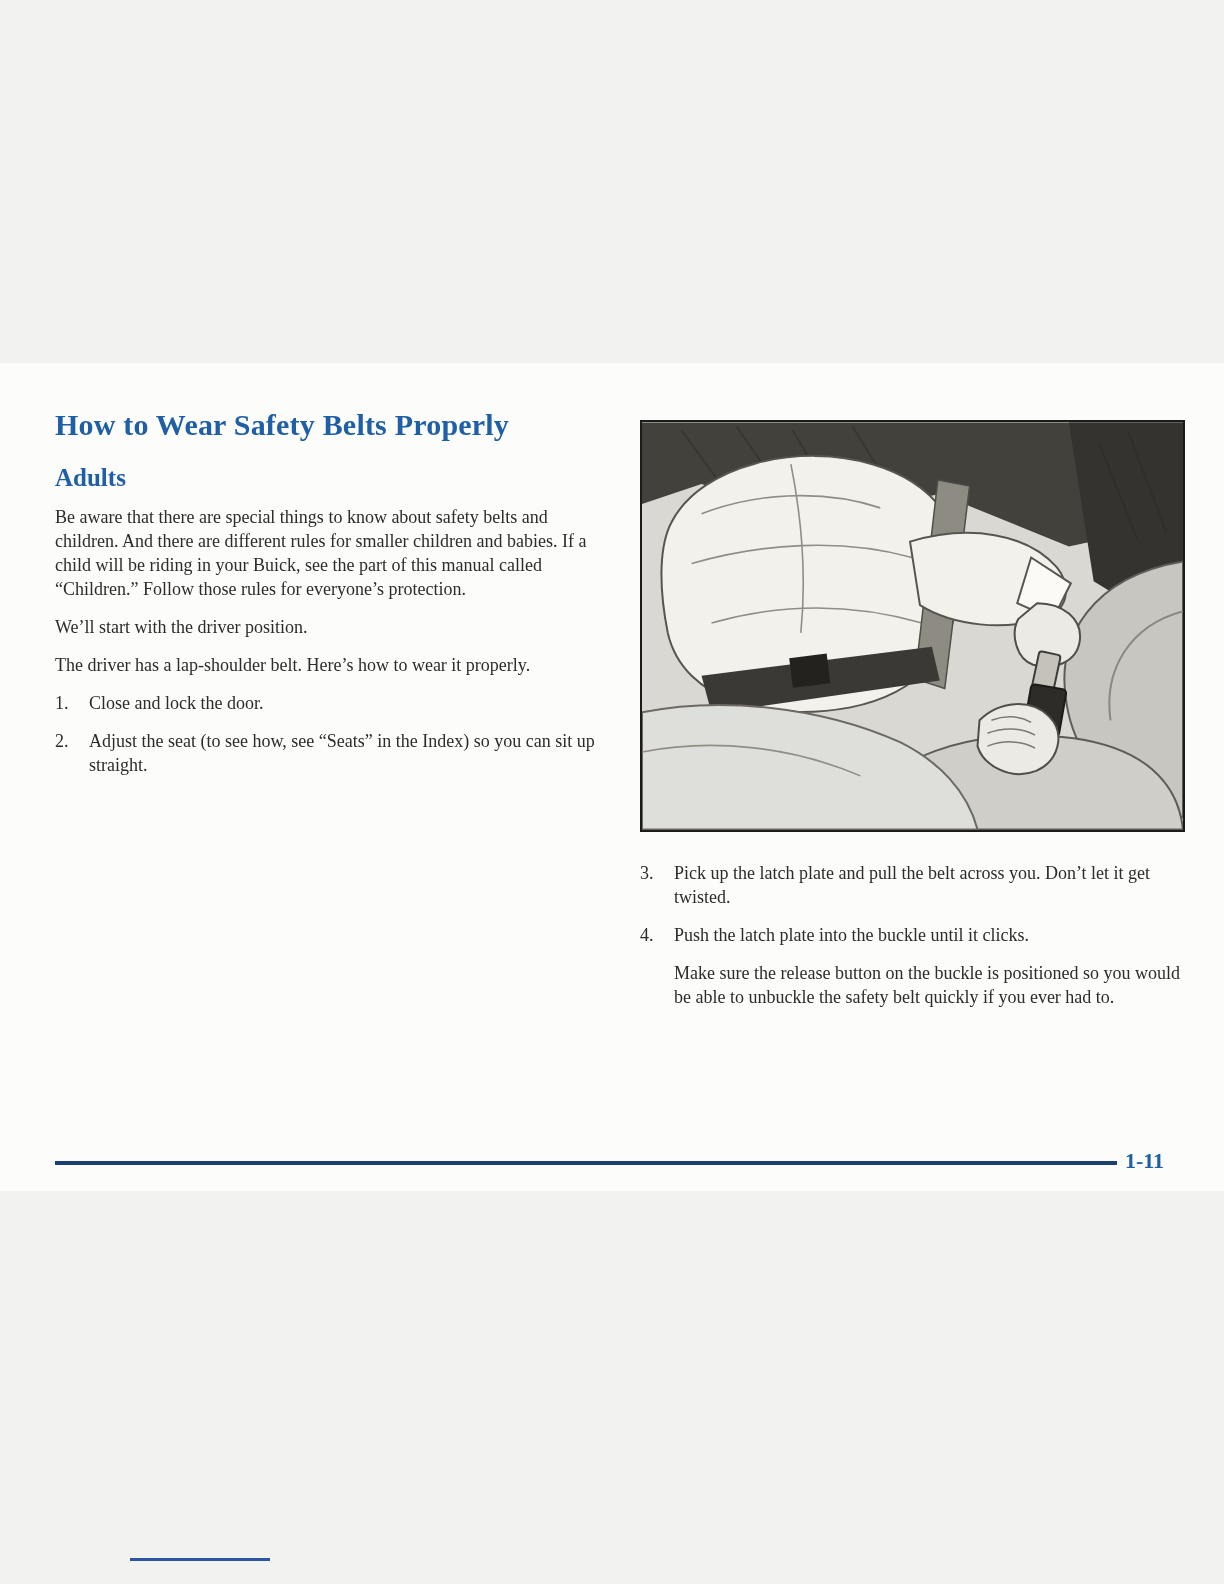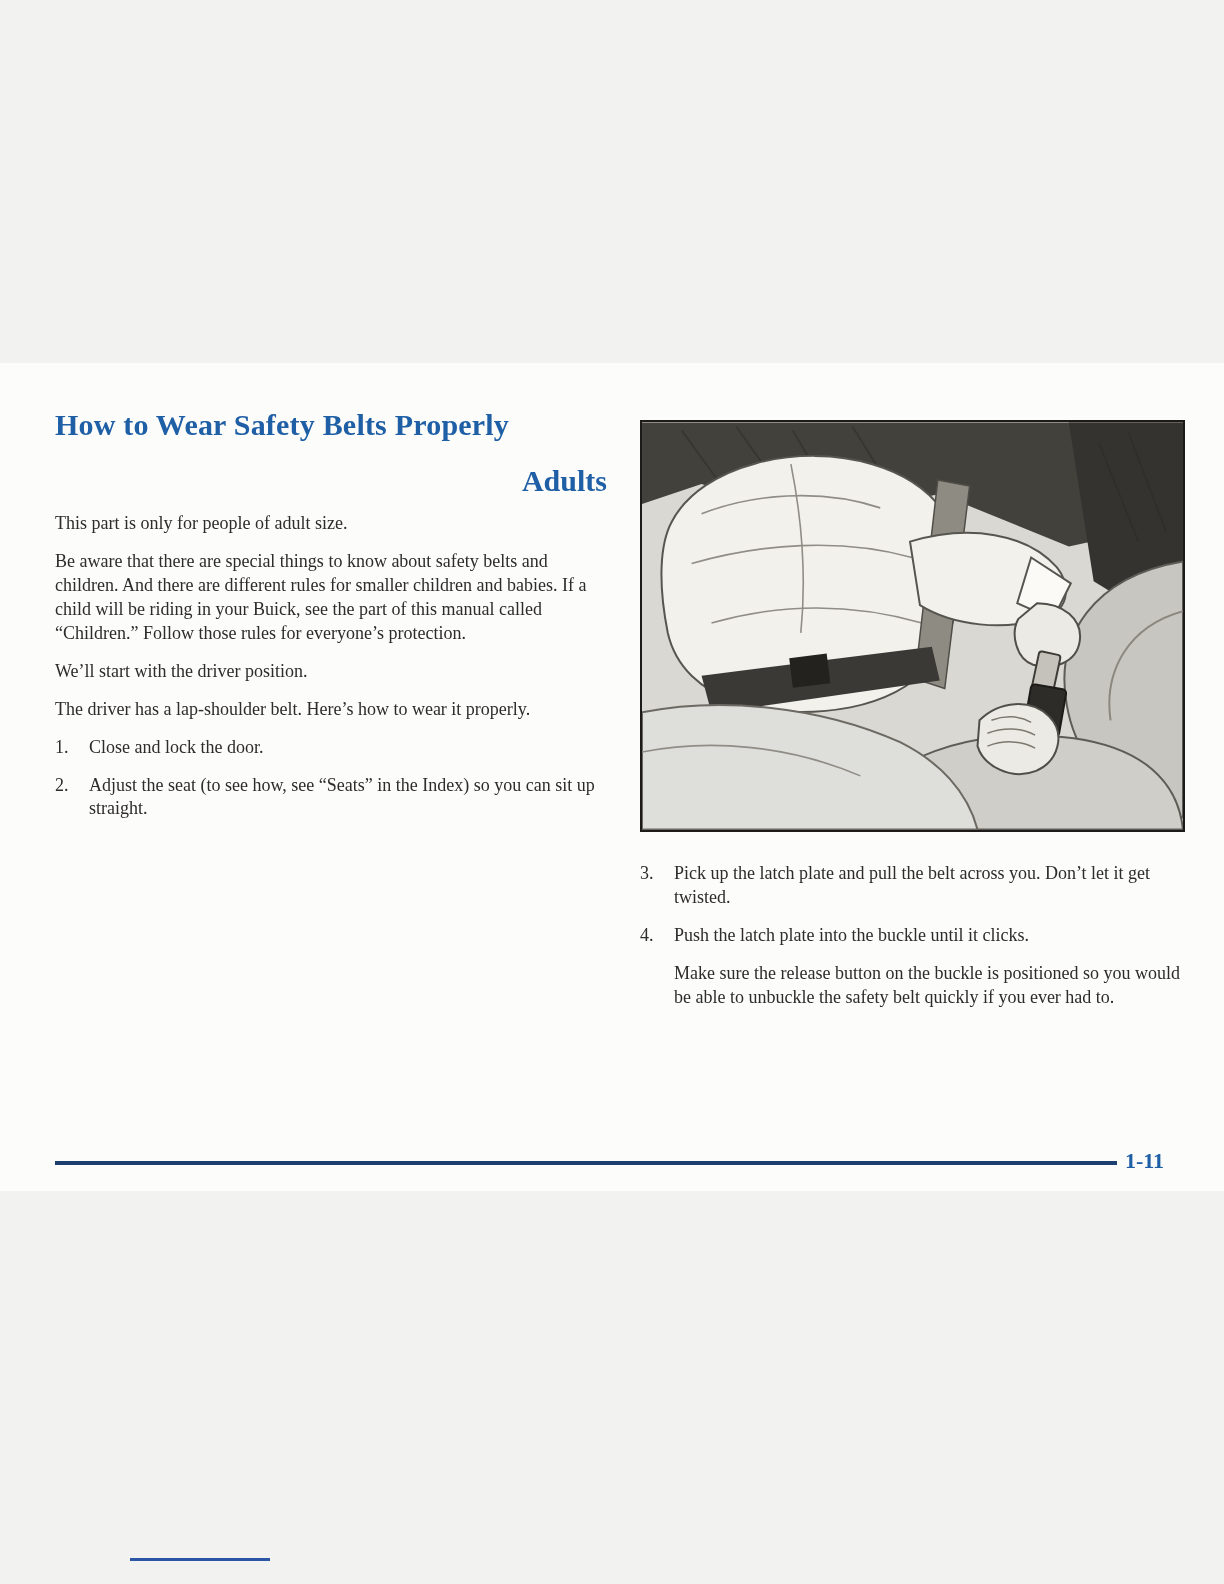--- a/index.html
+++ b/index.html
@@ -35,24 +35,23 @@
 
   h1.main-heading {
     color: #1f5fa6;
     font-size: 30px;
     font-weight: bold;
     letter-spacing: 0.2px;
     margin-bottom: 22px;
   }
   h2.sub-heading {
     color: #1f5fa6;
-    font-size: 30px;
-    font-weight: bold;
-    margin-bottom: 14px;
-    text-align: right;
+    font-size: 25px;
+    font-weight: bold;
+    margin-bottom: 14px;
   }
   h2.section-heading {
     color: #1f5fa6;
     font-size: 28px;
     font-weight: bold;
     margin: 26px 0 16px 0;
   }
   p.body-text {
     font-size: 18px;
     line-height: 1.33;
@@ -108,21 +107,20 @@
 <body>
 
 <div class="page-inner">
 
   <div class="content-band"></div>
 
   <div class="col-left">
     <h1 class="main-heading">How to Wear Safety Belts Properly</h1>
 
     <h2 class="sub-heading">Adults</h2>
-    <p class="body-text">This part is only for people of adult size.</p>
     <p class="body-text">Be aware that there are special things to know about safety belts and children. And there are different rules for smaller children and babies. If a child will be riding in your Buick, see the part of this manual called “Children.” Follow those rules for everyone’s protection.</p>
     <p class="body-text">We’ll start with the driver position.</p>
 
 
     <p class="body-text">The driver has a lap-shoulder belt. Here’s how to wear it properly.</p>
 
     <div class="step">
       <span class="step-num">1.</span>
       <span class="step-text">Close and lock the door.</span>
     </div>

